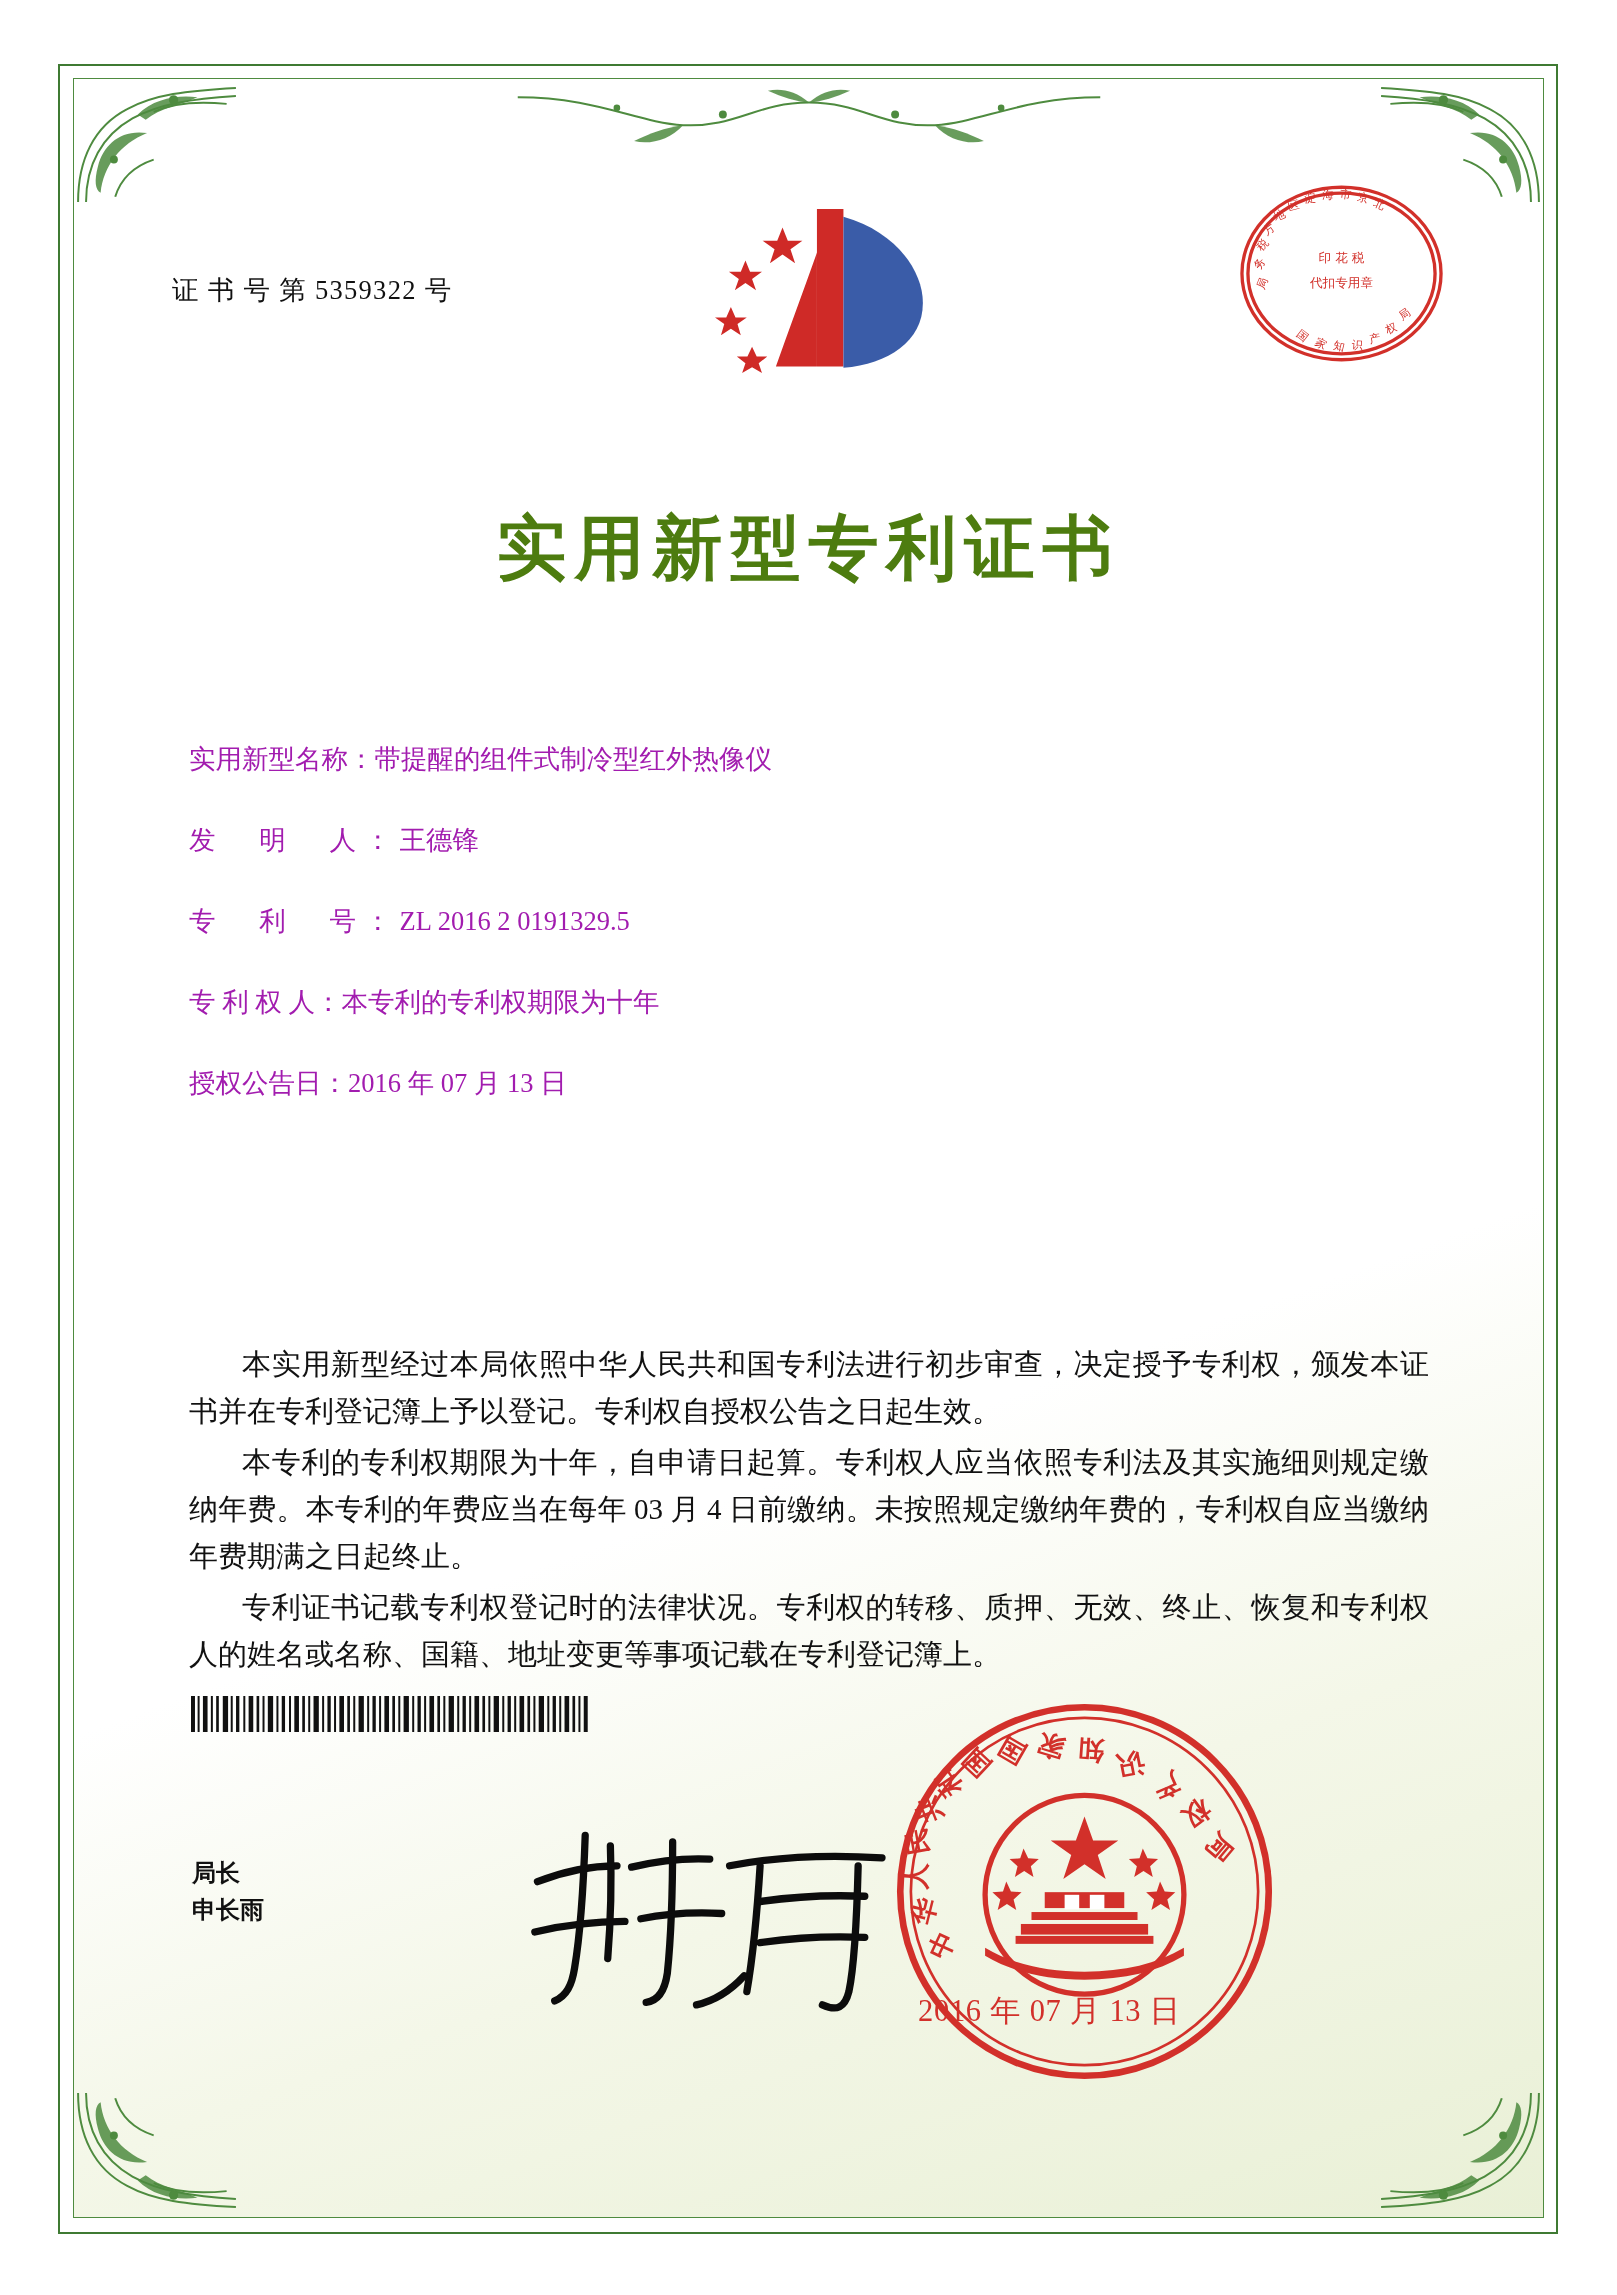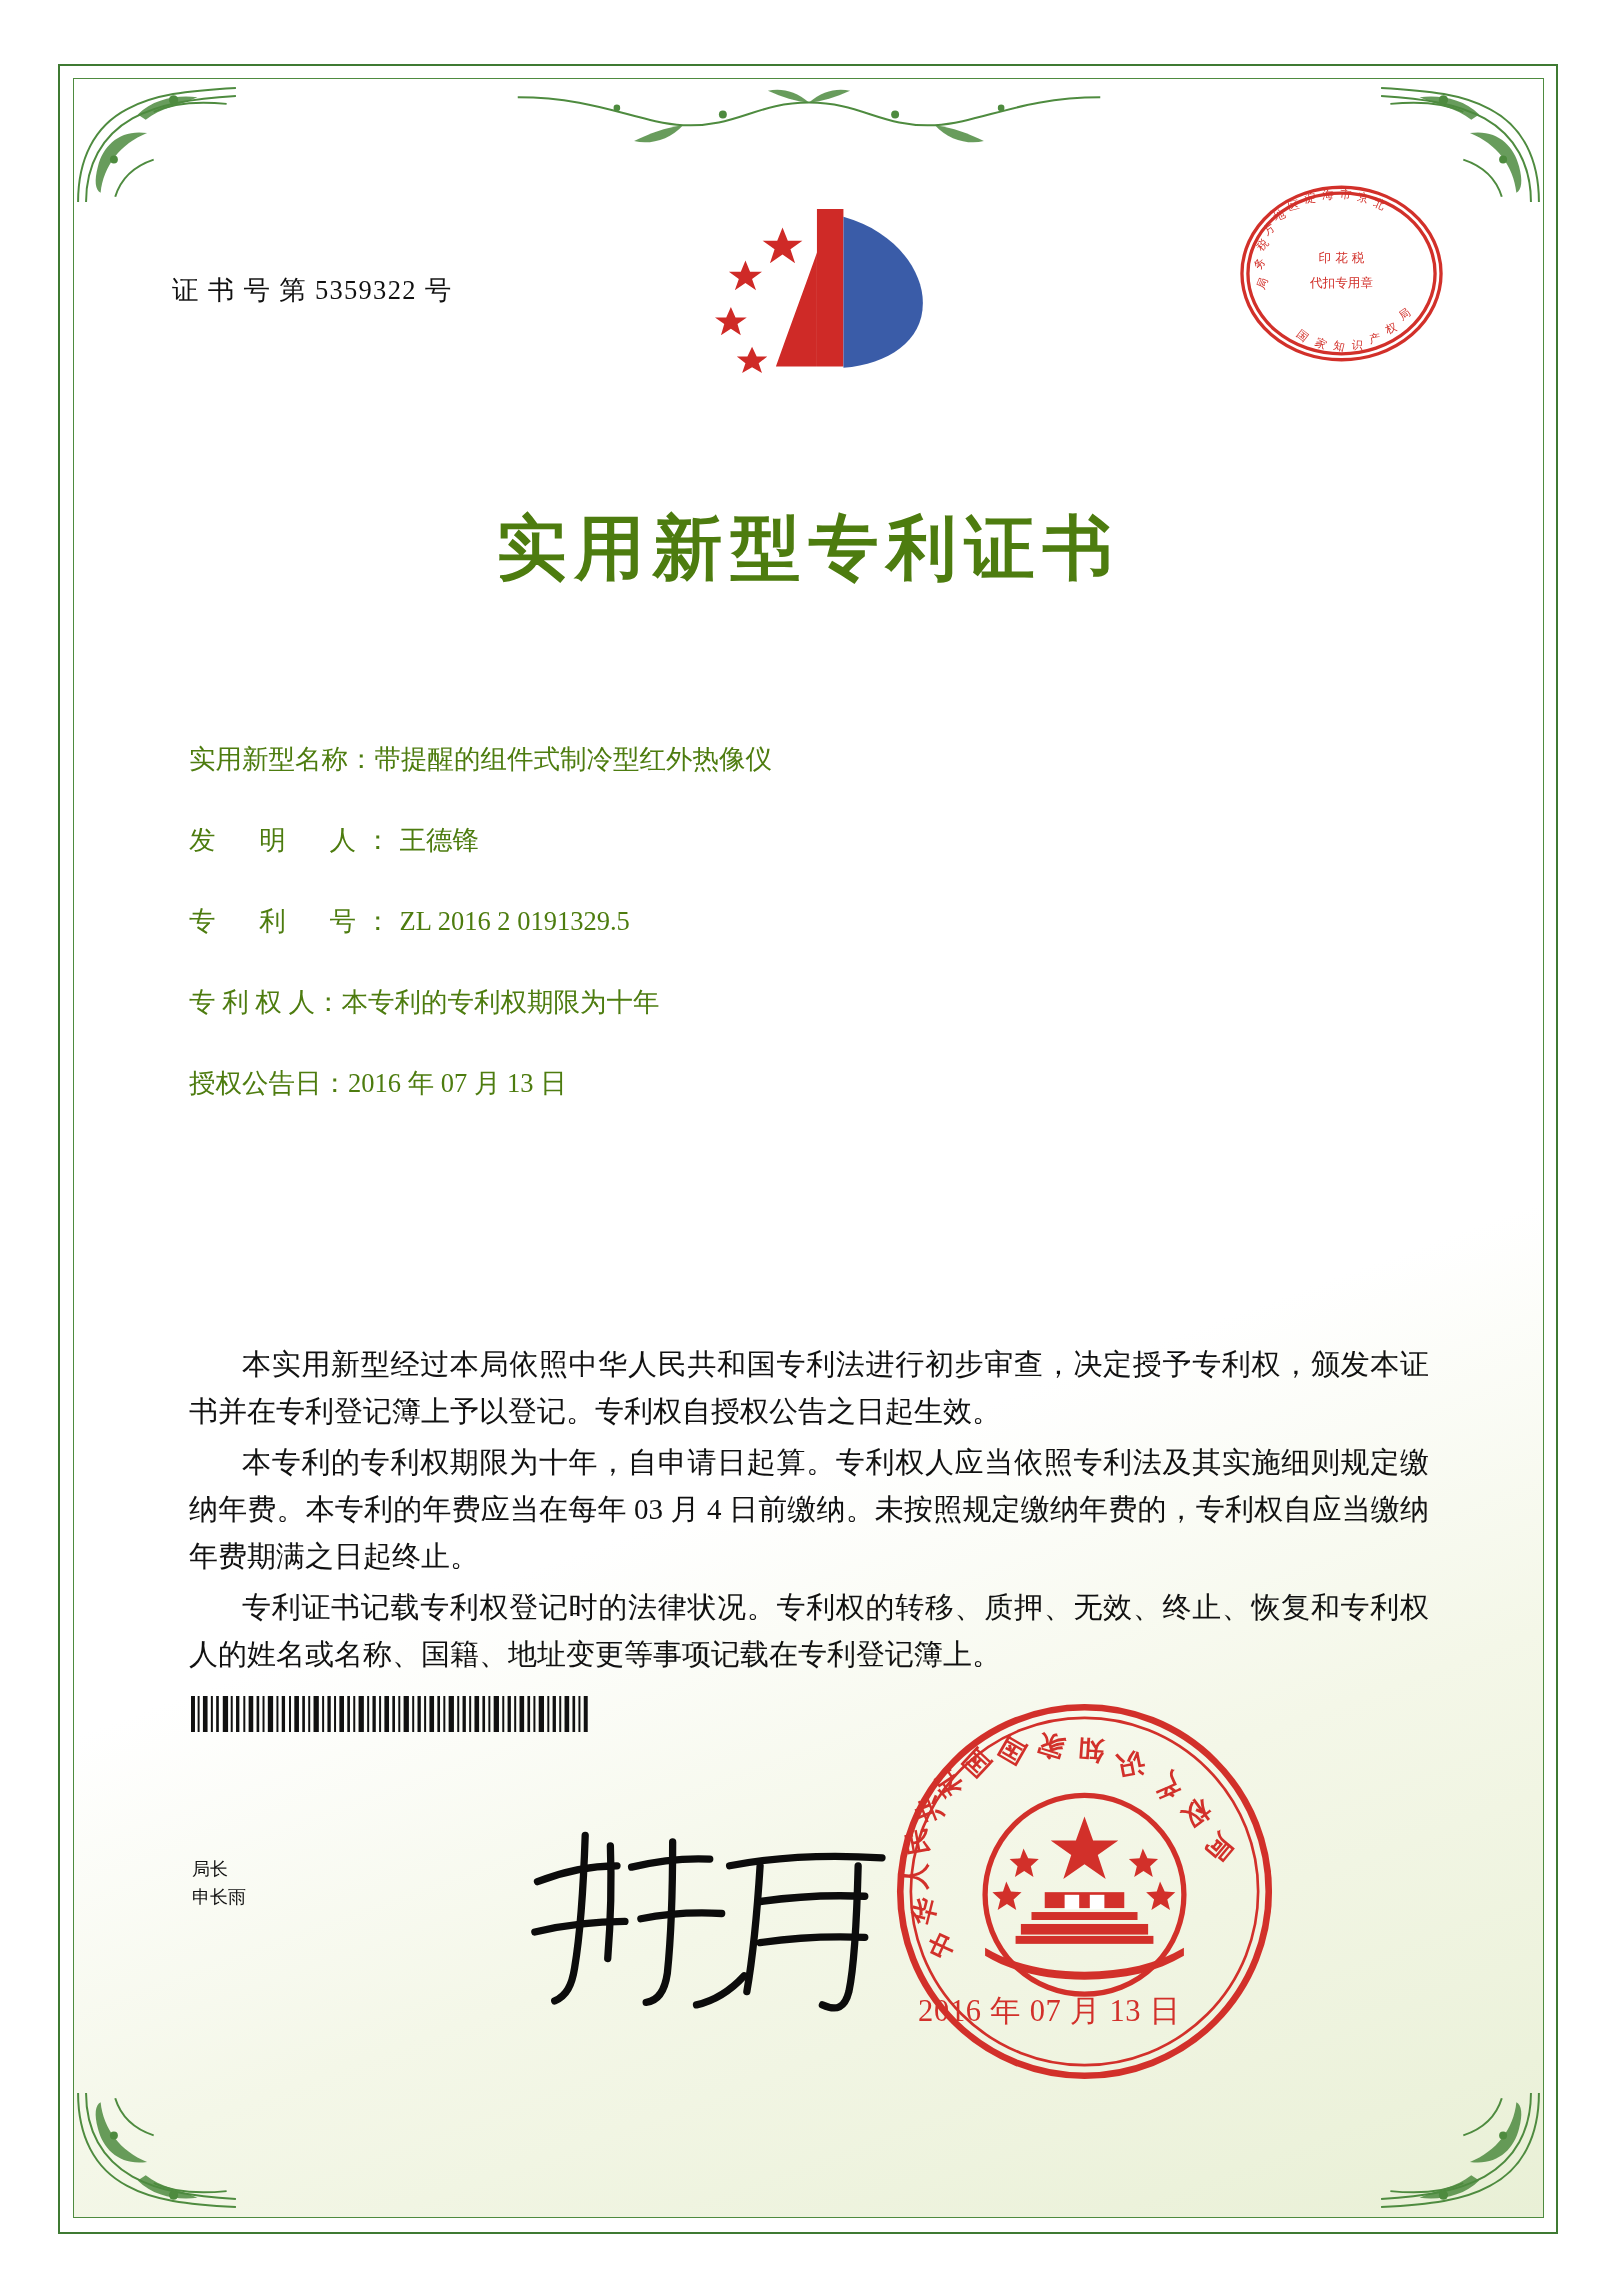--- a/index.html
+++ b/index.html
@@ -110,21 +110,21 @@
     letter-spacing: 8px;
     color: #4d7c0f;
   }
 
   .fields {
     position: absolute;
     left: 116px;
     top: 663px;
     width: 1260px;
     font-size: 26.5px;
-    color: #4d7c0f;
+    color: #a21caf;
   }
   .field-row {
     margin-bottom: 45px;
     white-space: nowrap;
   }
   .field-label {
     display: inline-block;
   }
   .field-value {
     display: inline-block;
@@ -152,25 +152,25 @@
     top: 1618px;
     width: 404px;
     height: 36px;
   }
   .barcode svg { width: 100%; height: 100%; display: block; }
 
   .director {
     position: absolute;
     left: 119px;
     top: 1777px;
-    font-size: 18px;
+    font-size: 24px;
     line-height: 1.55;
     color: #111;
     font-family: "DejaVu Sans", "Liberation Sans", sans-serif;
-    font-weight: normal;
+    font-weight: bold;
   }
   .signature {
     position: absolute;
     left: 438px;
     top: 1724px;
     width: 424px;
     height: 219px;
     color: #0c0c0c;
   }
   .signature svg { width: 100%; height: 100%; display:block; }

